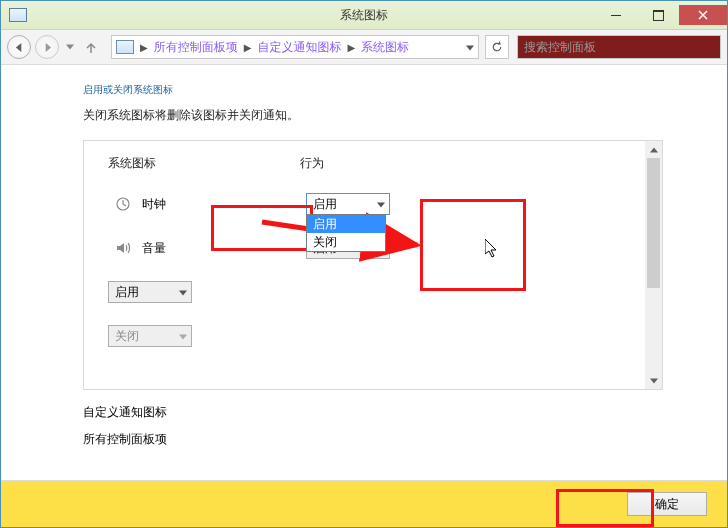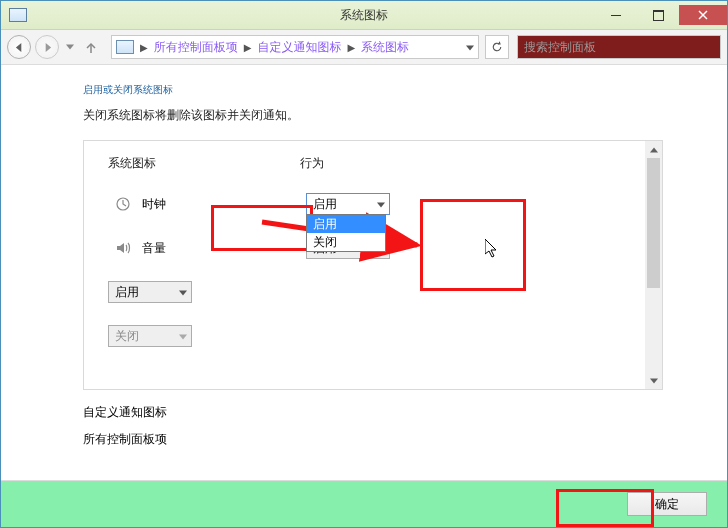--- a/index.html
+++ b/index.html
@@ -167,21 +167,21 @@
   .dropdown .opt {
     height:18px; display:flex; align-items:center; padding:0 6px;
     font-size:12px;
   }
   .dropdown .opt.sel { background:#338fff; color:#fff;}
   .links { margin-top: 14px; }
   .links a { display:block; color:#000000; cursor:pointer; margin-bottom:10px; font-size:12px;}
   .footer {
     height: 46px;
     border-top:1px solid #dcdcdc;
-    background:#86efac;
+    background:#fde047;
     display:flex; align-items:center; justify-content:flex-end;
     gap: 22px; padding-right: 20px;
   }
   .btn {
     min-width: 78px; height:22px;
     border:1px solid #adadad;
     background:linear-gradient(#f6f6f6,#e9e9e9);
     display:flex;align-items:center;justify-content:center;
     font-size:12px;
   }

